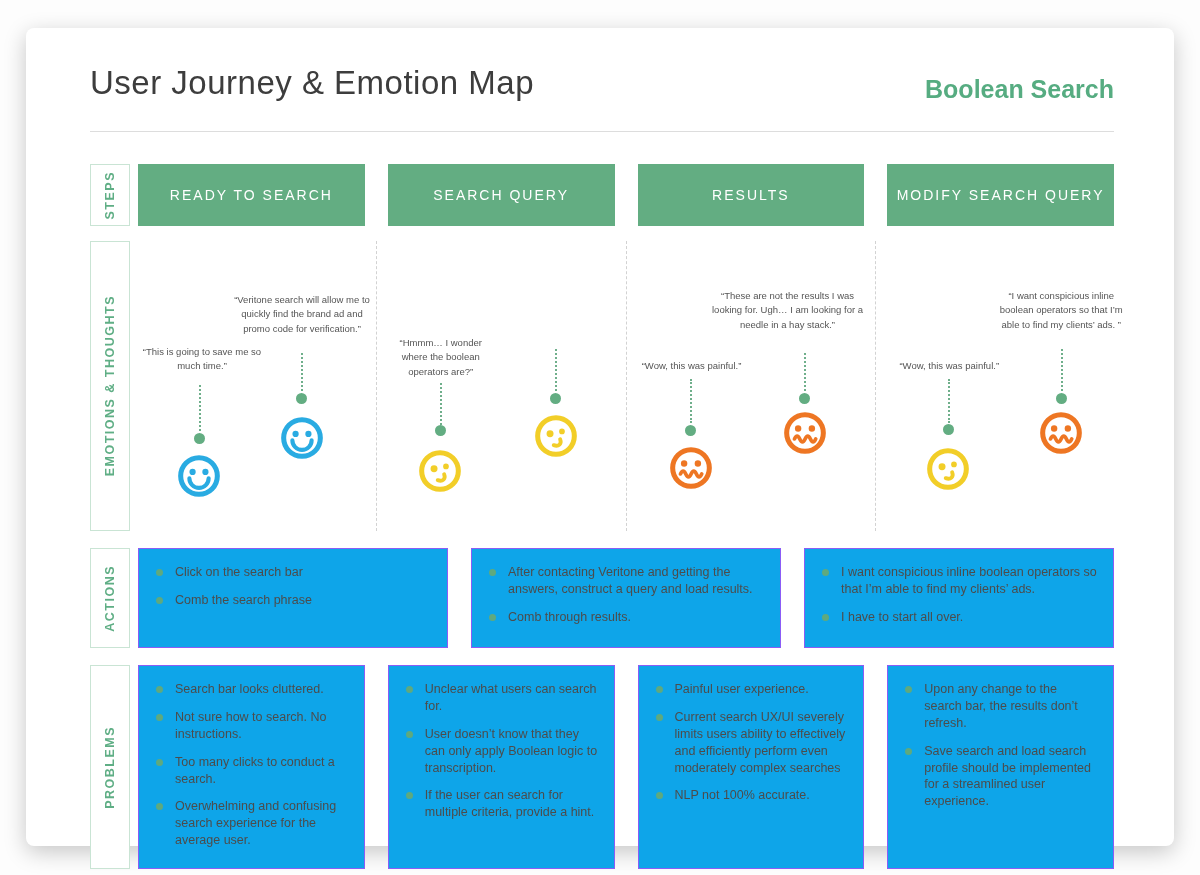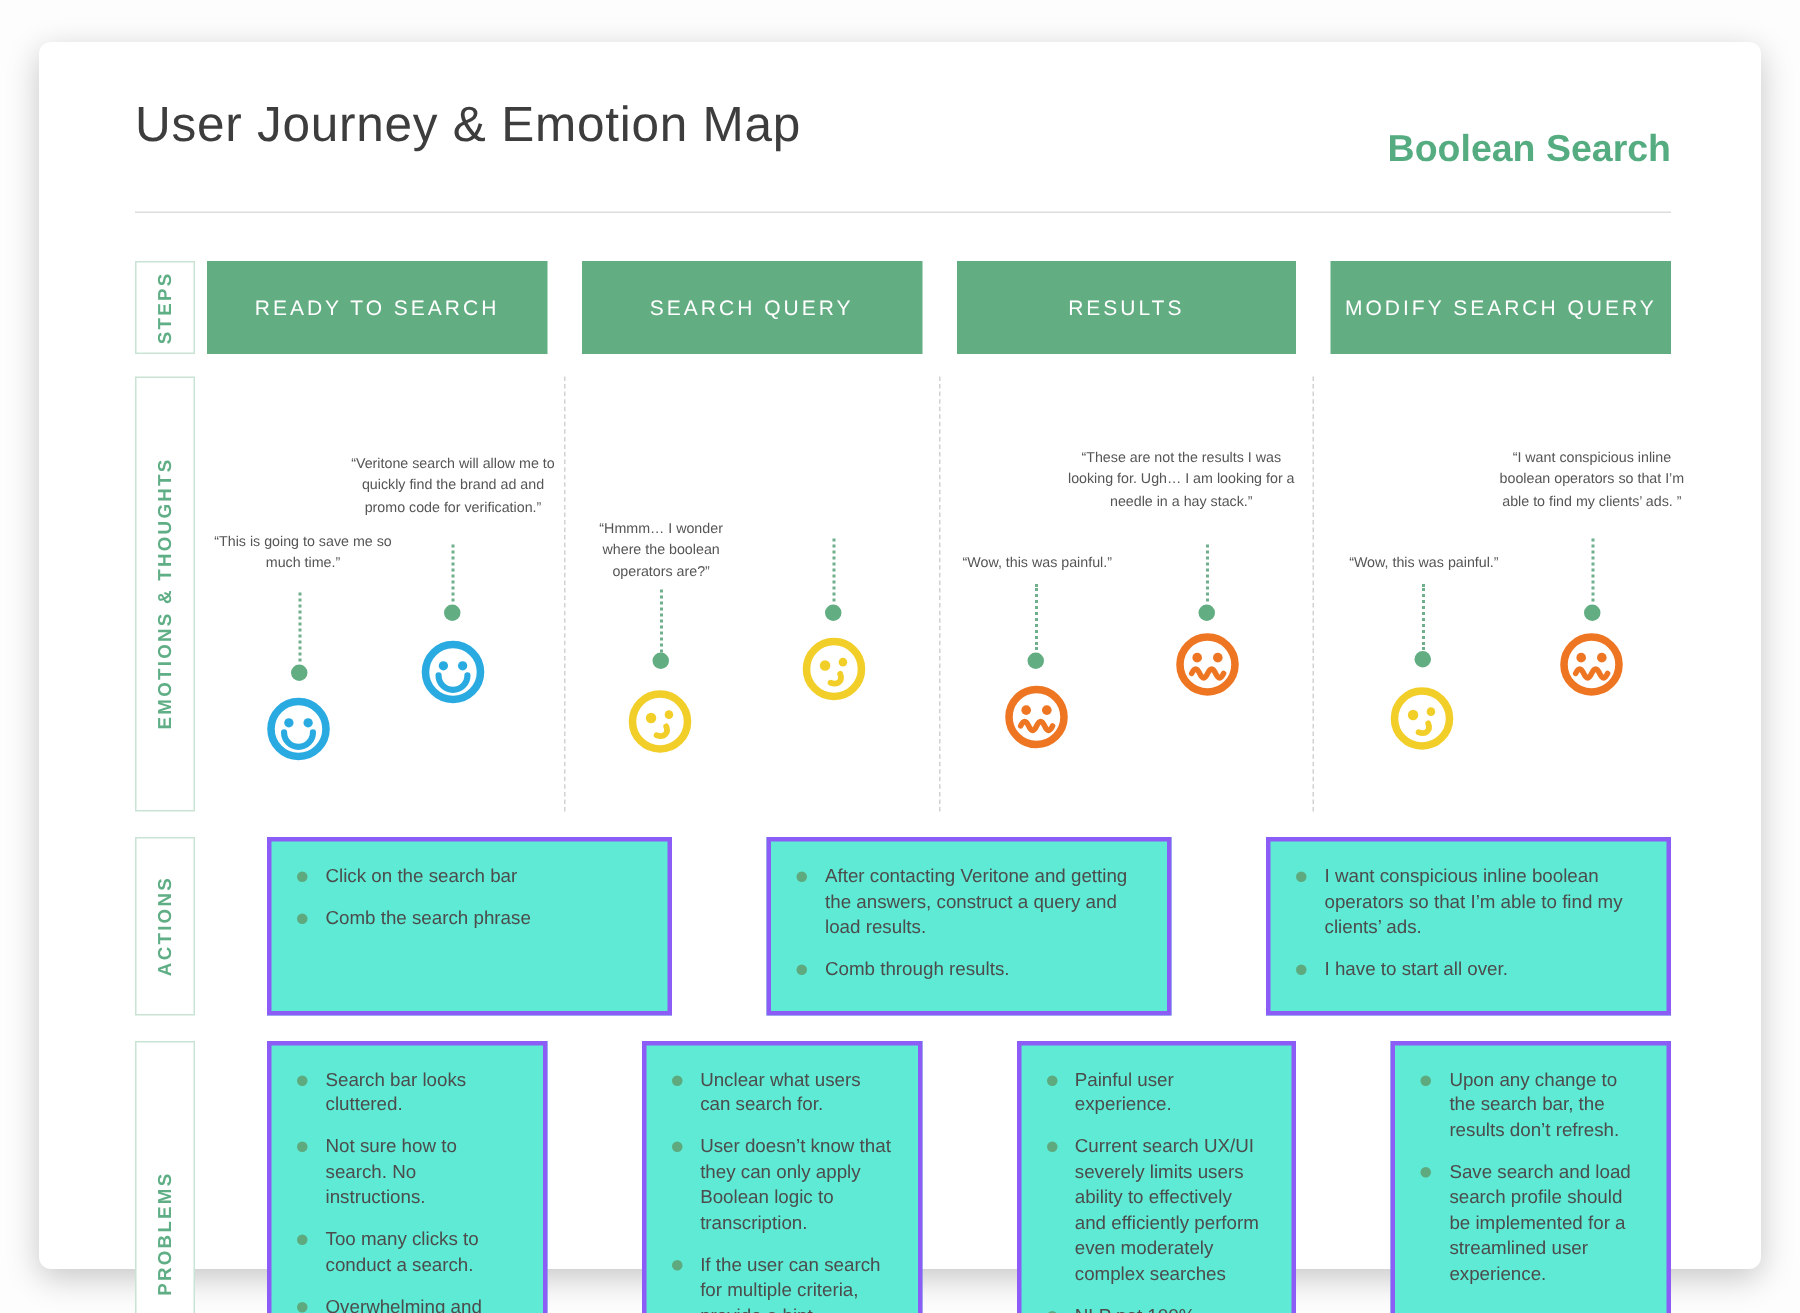--- a/index.html
+++ b/index.html
@@ -15,21 +15,21 @@
     background:#ffffff;
     border-radius:8px;
     box-shadow:0 6px 22px rgba(0,0,0,0.22);
     padding:36px 60px 40px 64px;
   }
   .titlebar { display:flex; justify-content:space-between; align-items:flex-start; }
   .page-title {
     font-size:33px; font-weight:400; color:#3d3d3d; letter-spacing:0.5px;
   }
   .project-title {
-    font-size:25px; font-weight:700; color:#56ac81; margin-top:21px;
+    font-size:25px; font-weight:700; color:#56ac81; margin-top:11px;
   }
   .rule { border:none; border-top:1px solid #ddd; margin-top:27px; }
 
   
   .band { display:flex; align-items:stretch; }
   .band-steps   { margin-top:32px; }
   .band-emotions{ margin-top:15px; }
   .band-actions { margin-top:17px; }
   .band-problems{ margin-top:17px; }
 
@@ -72,23 +72,22 @@
     background:#63ad82;
   }
   .face { position:absolute; width:44px; height:44px; }
   .face svg { display:block; width:44px; height:44px; }
   .face.happy      { color:#29abe2; }
   .face.confused   { color:#f2ce28; }
   .face.frustrated { color:#ee7623; }
 
   
   .cellbox {
-    border:3px solid #8b5cf6; background:#5eead4;
+    border:1px solid #8b5cf6; background:#0ea5e9;
     padding:15px 16px 8px 16px;
-    margin-left:40px;
   }
   .band-actions  .cellbox { min-height:100px; }
   .band-problems .cellbox { min-height:143px; }
   .cellbox ul { list-style:none; }
   .cellbox li {
     position:relative; padding-left:20px; margin-bottom:11px;
     font-size:12.5px; line-height:1.35; color:#4c4c4c;
   }
   .cellbox li::before {
     content:""; position:absolute; left:1px; top:5px;

